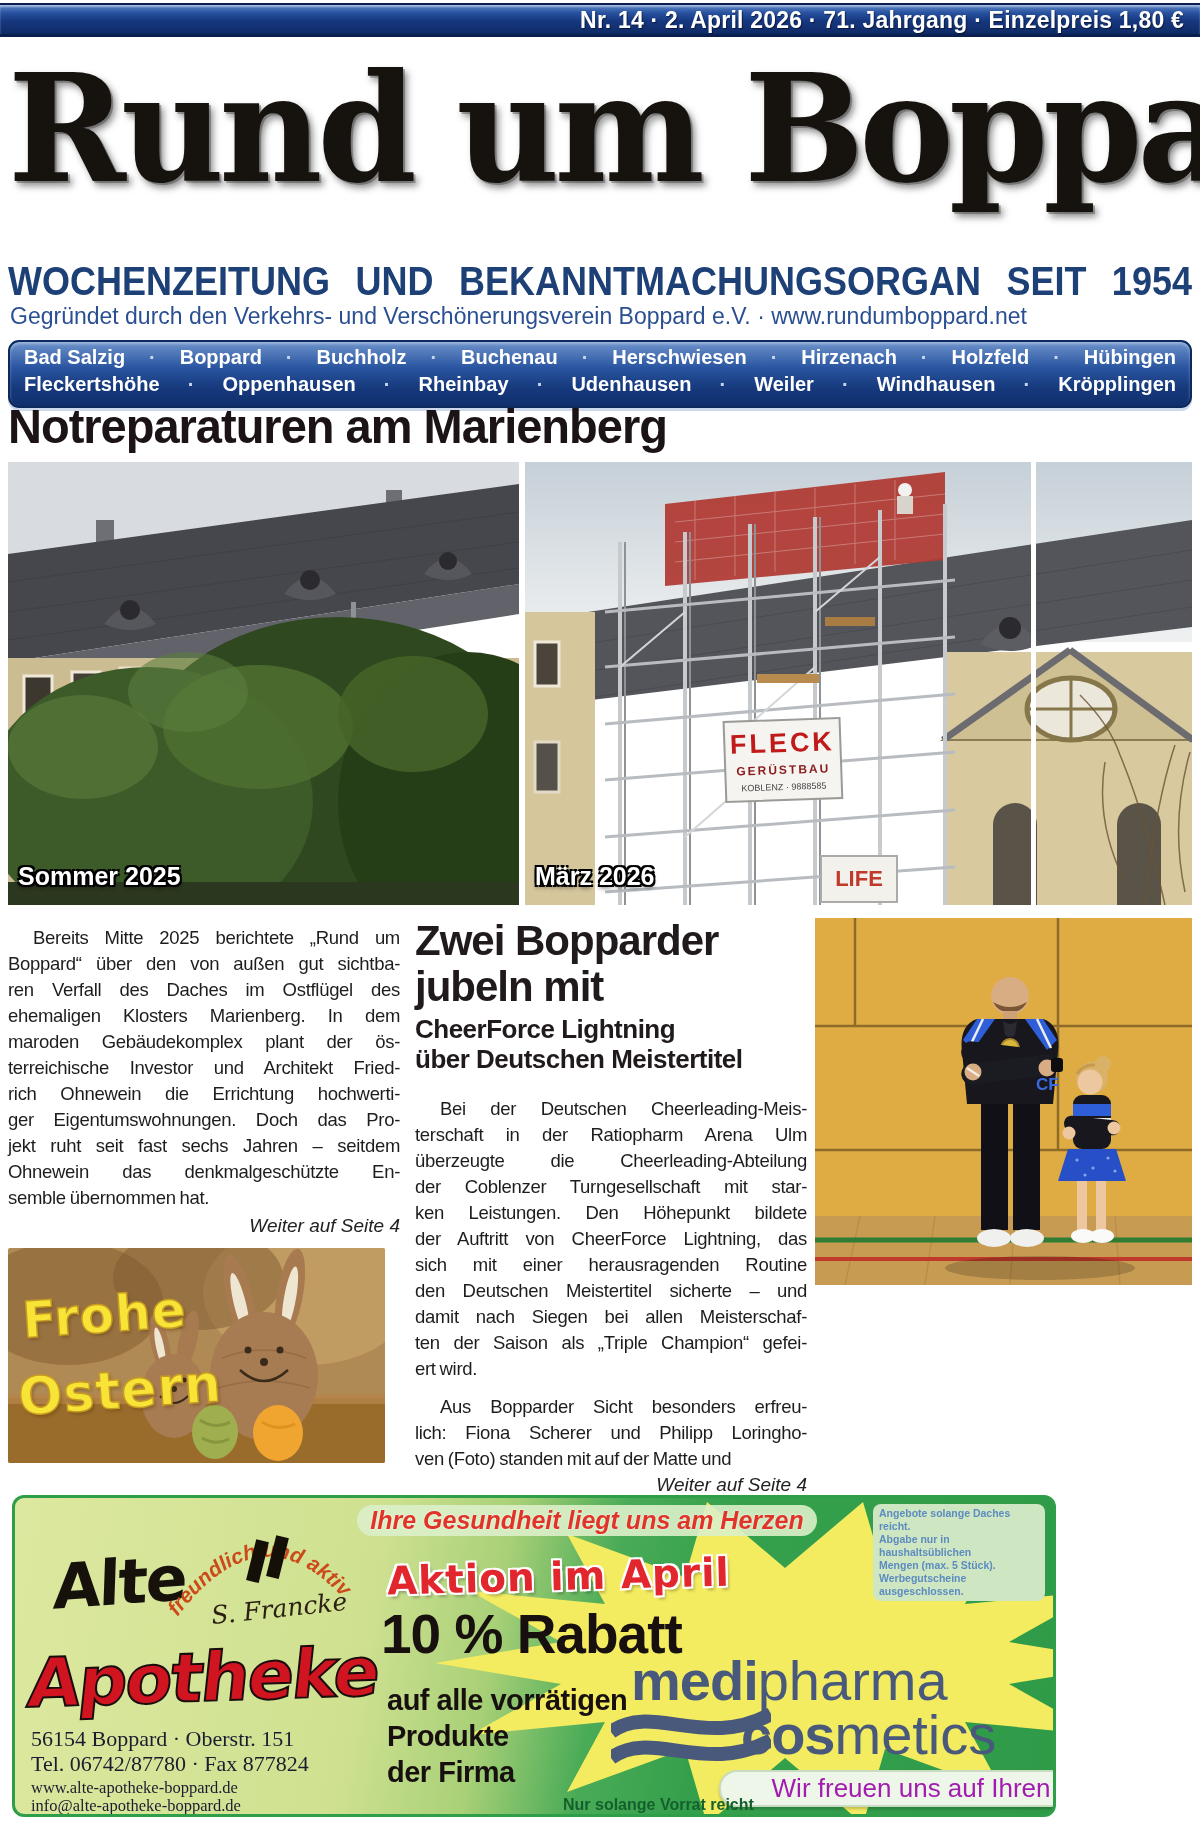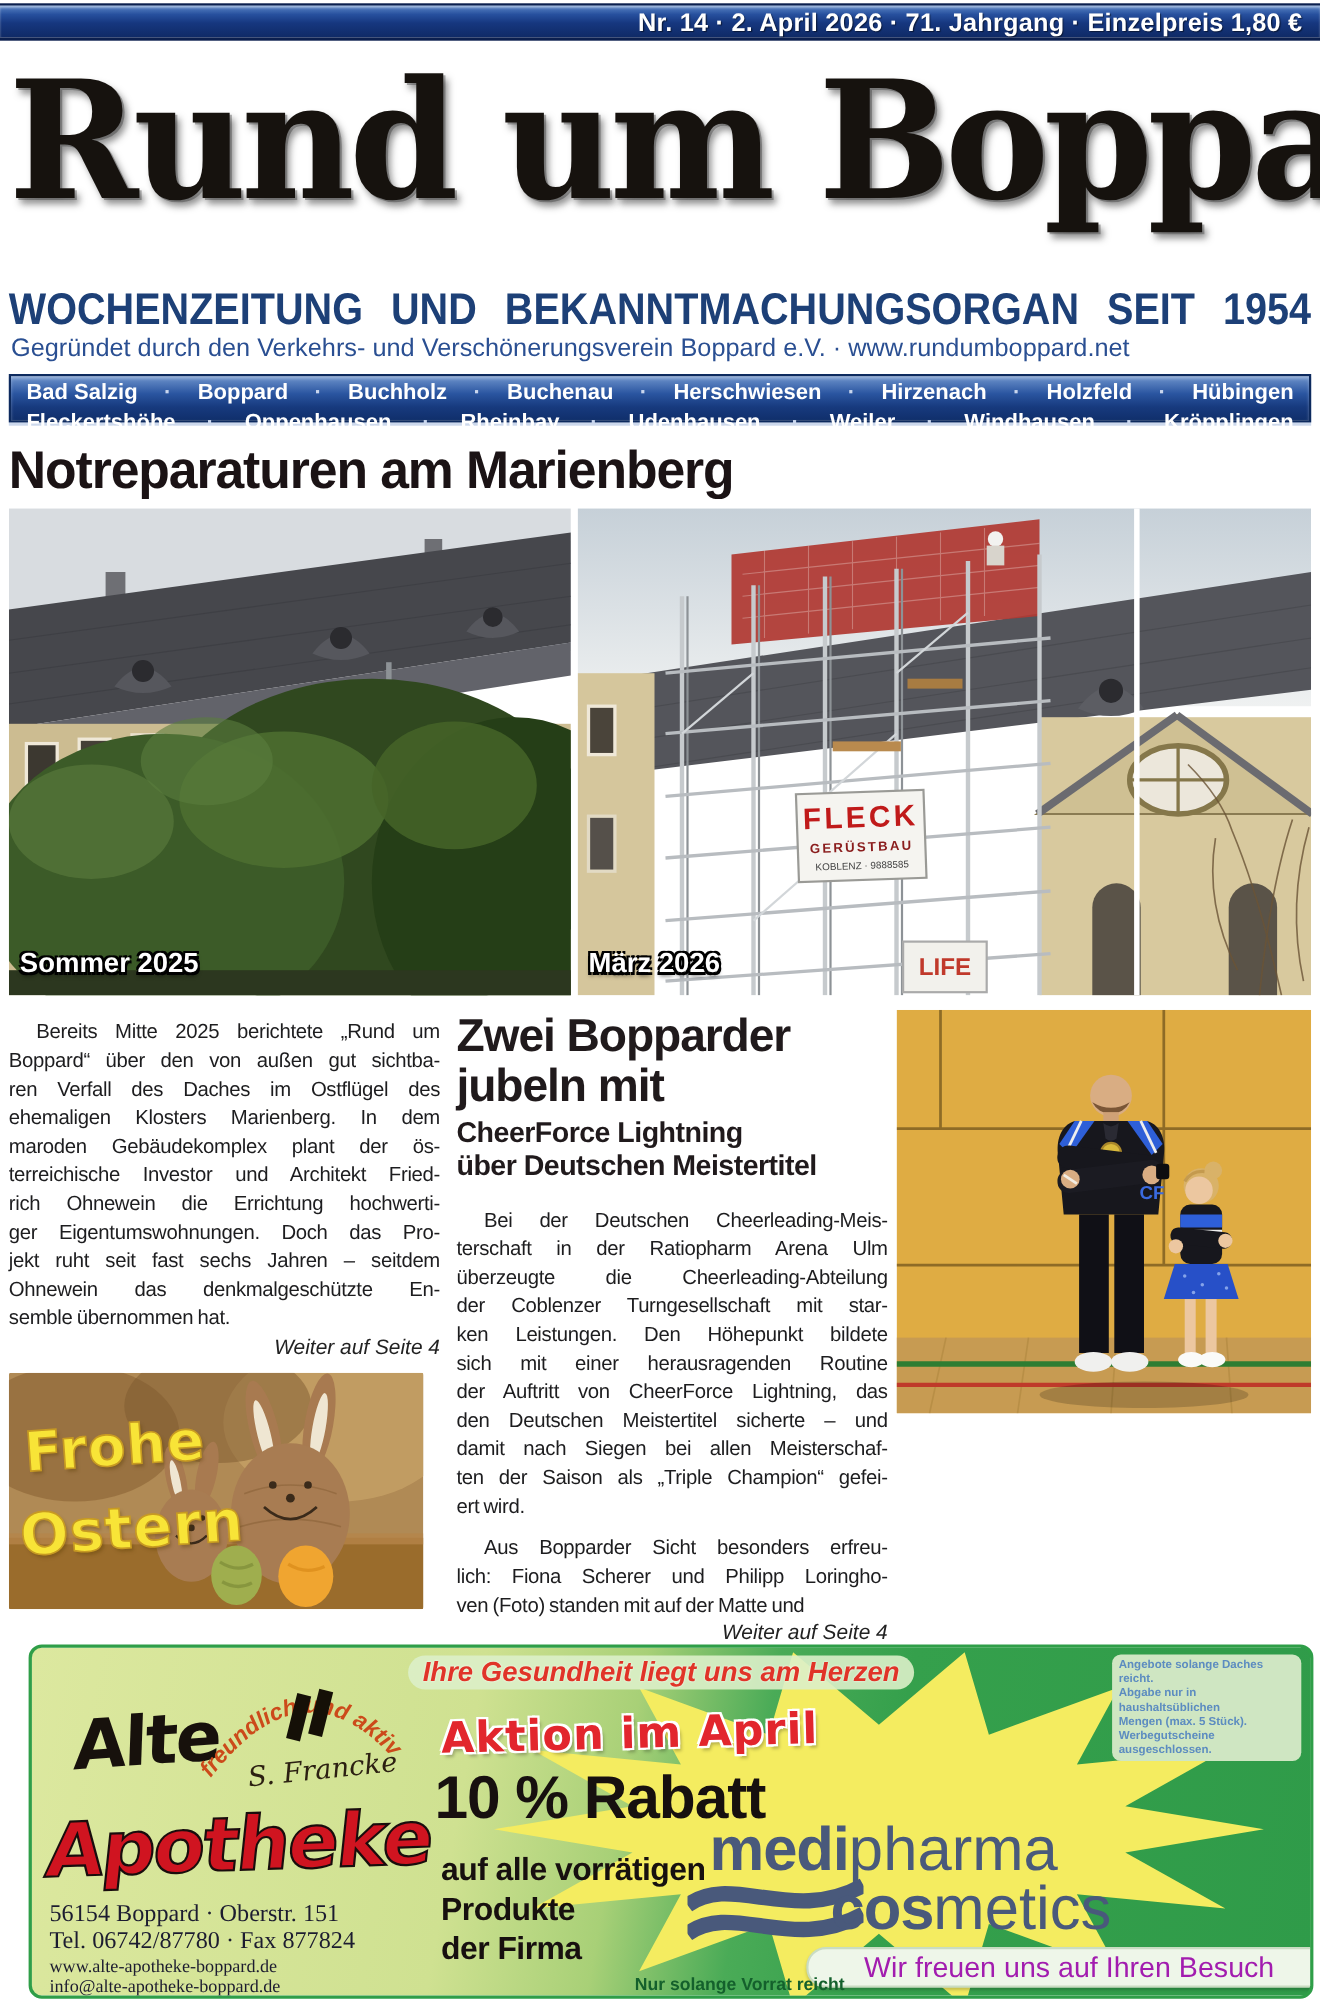--- a/index.html
+++ b/index.html
@@ -18,23 +18,23 @@
   .masthead-title{position:absolute;left:8px;top:38px;width:1184px;text-align:center;
     font-family:"DejaVu Serif",serif;font-weight:bold;font-size:142px;line-height:172px;
     letter-spacing:-5px;color:#16120e;transform:scaleY(1.05);transform-origin:top;
     text-shadow:4px 5px 7px rgba(50,50,50,.55),2px 2px 0 rgba(0,0,0,.3);white-space:nowrap;}
   .masthead-subtitle{position:absolute;left:8px;top:258px;width:1184px;display:flex;
     justify-content:space-between;font-size:36px;font-weight:bold;color:#1d4077;
     transform:scaleY(1.12);transform-origin:top;}
   .founder-line{position:absolute;left:10px;top:303px;font-size:23px;font-weight:500;color:#2a4f92;}
 
   
-  .navbar{position:absolute;left:8px;top:340px;width:1184px;height:44px;box-sizing:border-box;
+  .navbar{position:absolute;left:8px;top:340px;width:1184px;height:68px;box-sizing:border-box;
     background:linear-gradient(180deg,#6d93cc 0%,#2a55a0 40%,#173a7e 70%,#102f6b 100%);
-    border:2px solid #0d2a5e;border-radius:0;box-shadow:0 3px 0 #ccd8ec, inset 0 2px 3px rgba(255,255,255,.35);
+    border:2px solid #0d2a5e;border-radius:11px;box-shadow:0 3px 0 #ccd8ec, inset 0 2px 3px rgba(255,255,255,.35);
     padding:2px 14px;color:#fff;font-weight:bold;font-size:20px;}
   .nav-row{display:flex;justify-content:space-between;align-items:center;height:27px;white-space:nowrap;}
   .dot-sep{color:#c9d6ee;font-weight:900;}
 
   
   .lead-headline{position:absolute;left:8px;top:398px;font-size:47px;font-weight:800;
     color:#1b1315;letter-spacing:-1px;transform:scaleY(1.03);transform-origin:top left;}
 
   
   .photo{position:absolute;top:462px;height:443px;overflow:hidden;}
@@ -55,21 +55,21 @@
 
   
   .easter{position:absolute;left:8px;top:1248px;width:377px;height:215px;overflow:hidden;border-radius:2px;}
   .easter-word{position:absolute;font-weight:900;color:#f8e437;letter-spacing:1px;
     -webkit-text-stroke:1.5px #c79a22;transform:rotate(-4deg);
     text-shadow:2px 3px 3px rgba(90,60,0,.35);font-family:"DejaVu Sans",sans-serif;}
   .easter-w1{left:14px;top:38px;font-size:50px;}
   .easter-w2{left:10px;top:112px;font-size:52px;}
 
   
-  .ad{position:absolute;left:26px;top:1495px;width:1168px;height:322px;box-sizing:border-box;
+  .ad{position:absolute;left:12px;top:1495px;width:1044px;height:322px;box-sizing:border-box;
     border:3px solid #2f9e48;border-radius:12px;overflow:hidden;
     background:linear-gradient(100deg,#dce89f 0%,#cfe191 34%,#a8d077 46%,#4aab57 56%,#35a04c 66%,#2f9b49 100%);}
   .ad-star{position:absolute;left:0;top:0;width:1184px;height:322px;}
   .ad-tagline{position:absolute;left:342px;top:7px;width:460px;height:31px;border-radius:16px;
     background:rgba(219,240,201,.9);display:flex;align-items:center;justify-content:center;
     font-size:25px;font-weight:bold;font-style:italic;color:#e03428;text-shadow:0 0 2px #fff;}
   .ad-disclaimer{position:absolute;right:8px;top:6px;width:160px;background:#cfe6c2;border-radius:8px;
     padding:3px 6px;font-size:10.5px;line-height:13px;font-weight:bold;color:#5c8cc0;}
   .alte{position:absolute;left:38px;top:48px;font-size:62px;font-weight:900;color:#17110c;
     font-family:"DejaVu Sans",sans-serif;transform:rotate(-4deg) skewX(-6deg);letter-spacing:-2px;}
@@ -351,22 +351,22 @@
     <div class="cheer-title">Zwei Bopparder</div>
     <div class="cheer-title">jubeln mit</div>
     <div class="cheer-subtitle">CheerForce Lightning</div>
     <div class="cheer-subtitle" style="margin-top:0;">über Deutschen Meistertitel</div>
     <div class="bodycol" style="position:static;width:392px;margin-top:22px;">
         <div class="jline first">Bei der Deutschen Cheerleading-Meis-</div>
         <div class="jline">terschaft in der Ratiopharm Arena Ulm</div>
         <div class="jline">überzeugte die Cheerleading-Abteilung</div>
         <div class="jline">der Coblenzer Turngesellschaft mit star-</div>
         <div class="jline">ken Leistungen. Den Höhepunkt bildete</div>
+        <div class="jline">der Auftritt von CheerForce Lightning, das</div>
         <div class="jline">sich mit einer herausragenden Routine</div>
-        <div class="jline">der Auftritt von CheerForce Lightning, das</div>
         <div class="jline">den Deutschen Meistertitel sicherte – und</div>
         <div class="jline">damit nach Siegen bei allen Meisterschaf-</div>
         <div class="jline">ten der Saison als „Triple Champion“ gefei-</div>
         <div class="jline last">ert wird.</div>
       </div>
     <div class="bodycol" style="position:static;width:392px;margin-top:12px;">
         <div class="jline first">Aus Bopparder Sicht besonders erfreu-</div>
         <div class="jline">lich: Fiona Scherer und Philipp Loringho-</div>
         <div class="jline last">ven (Foto) standen mit auf der Matte und</div>
       </div>

